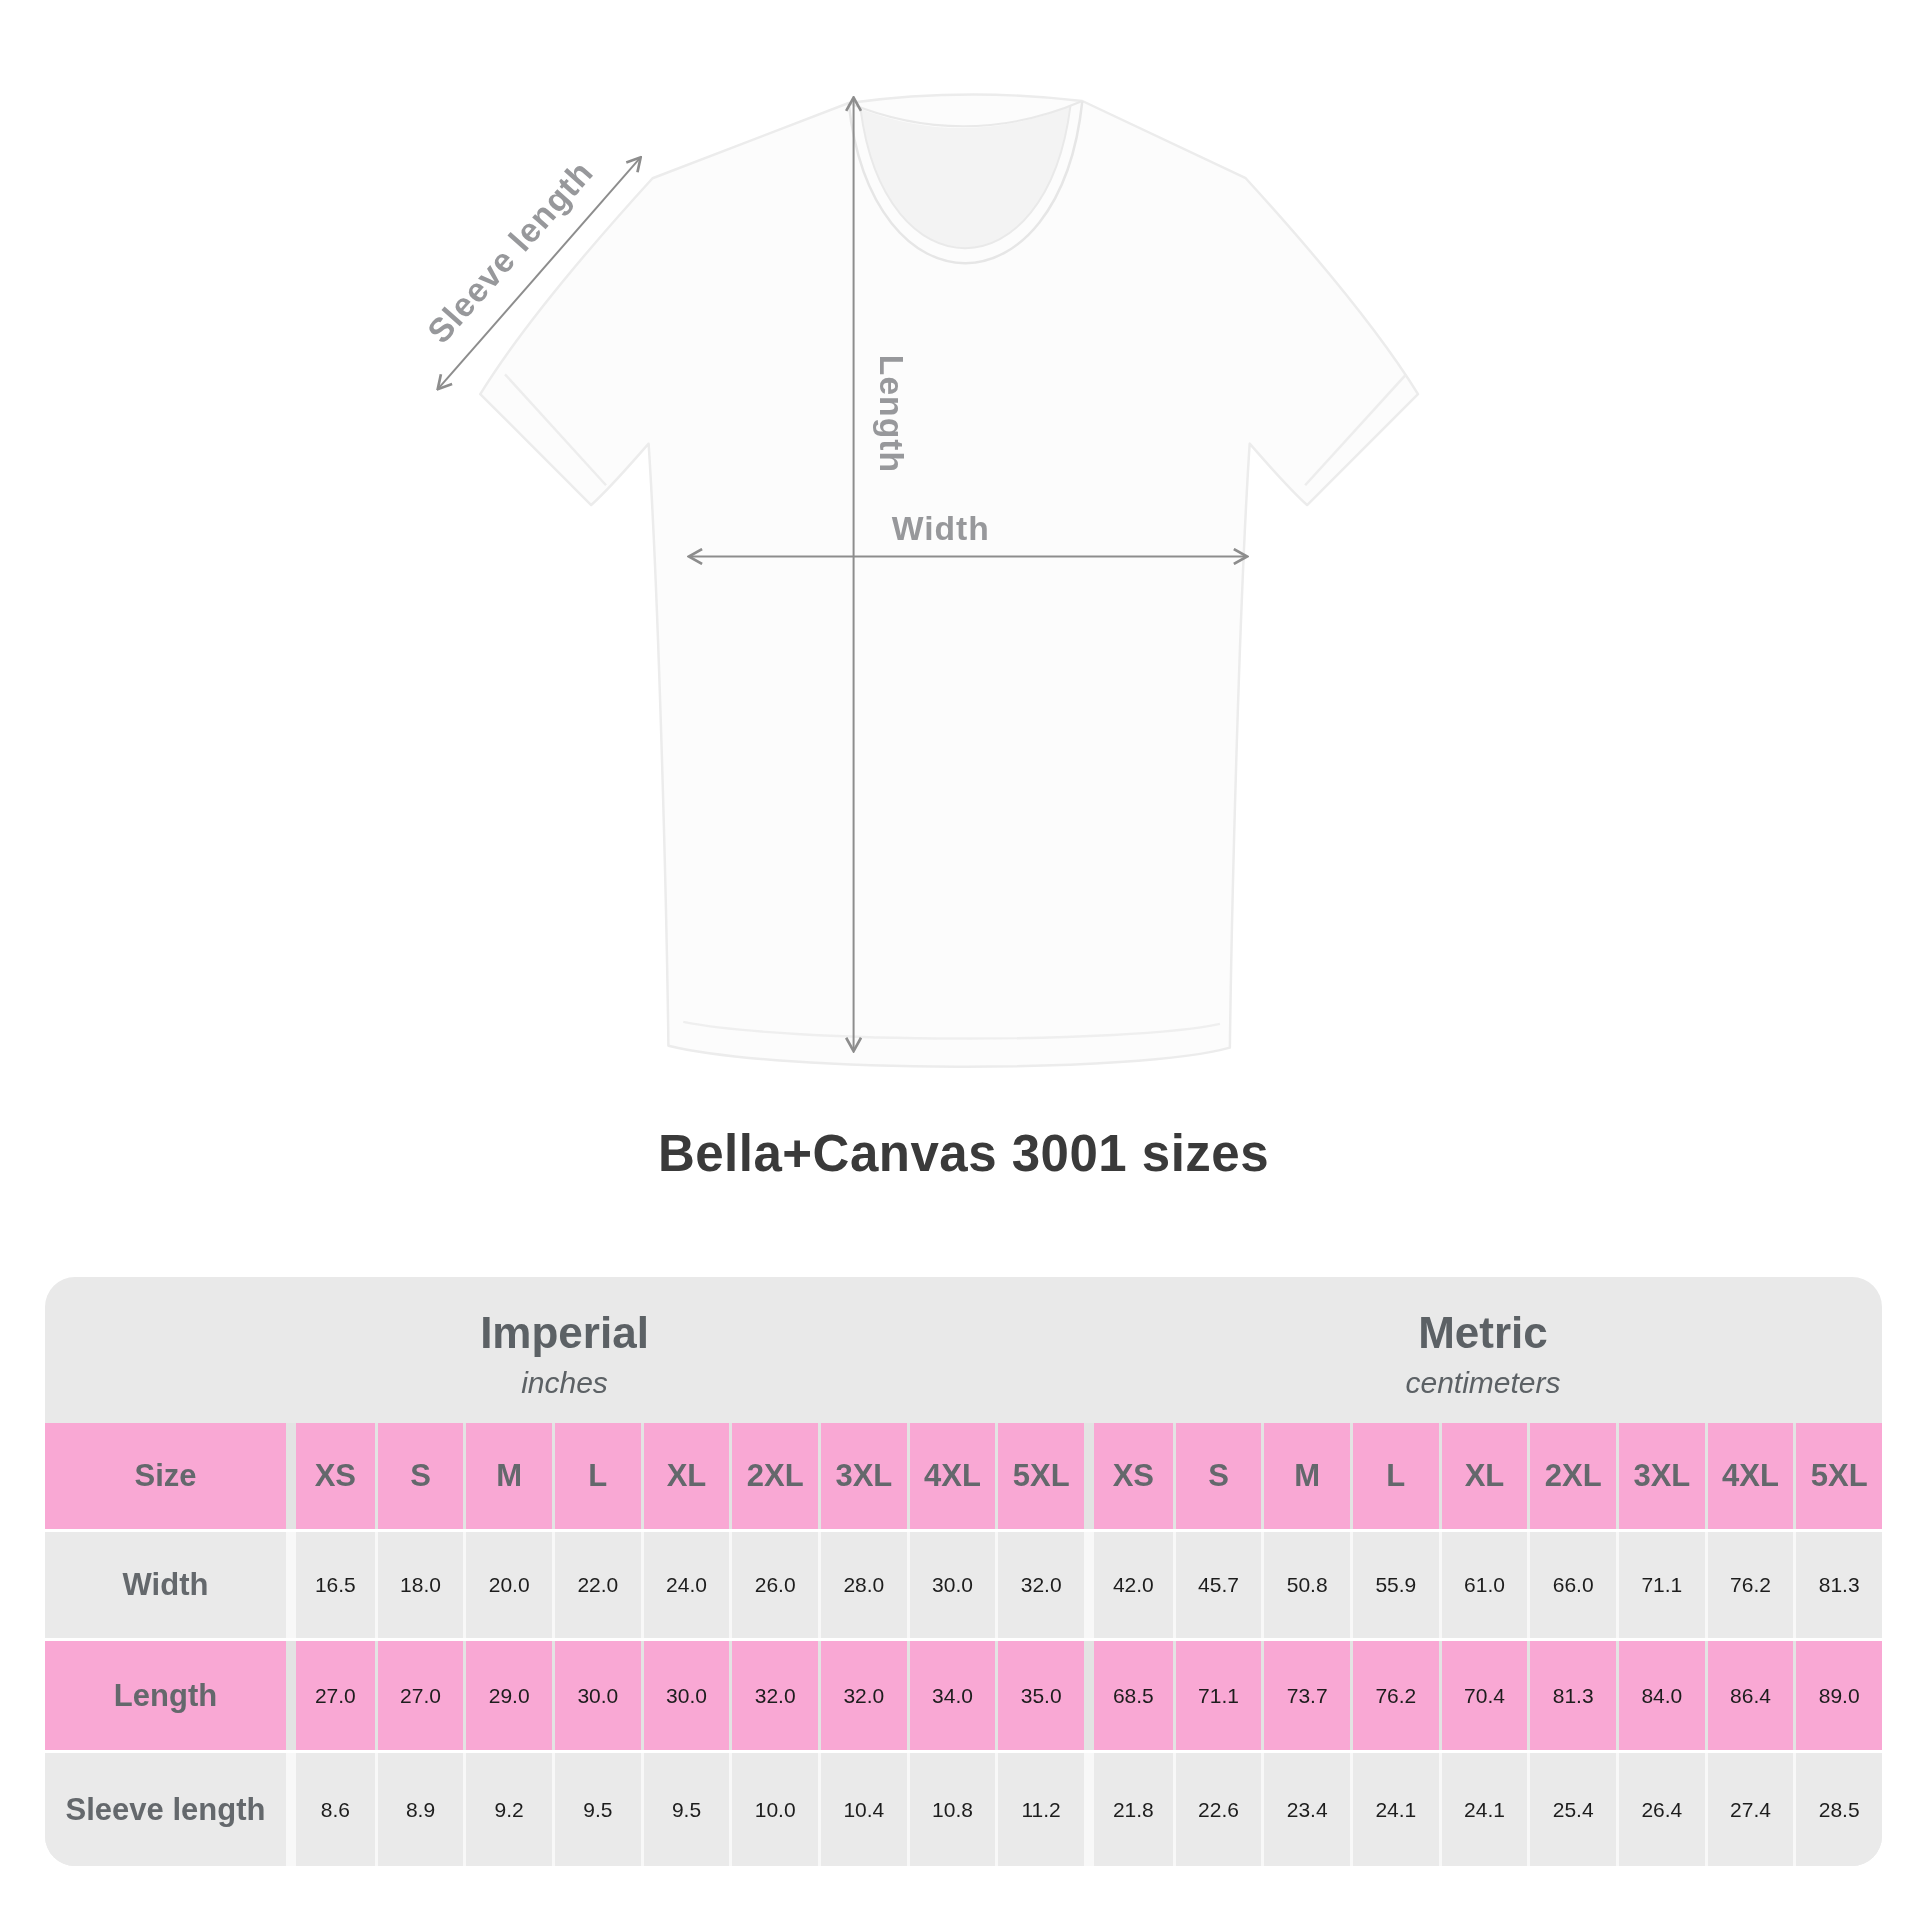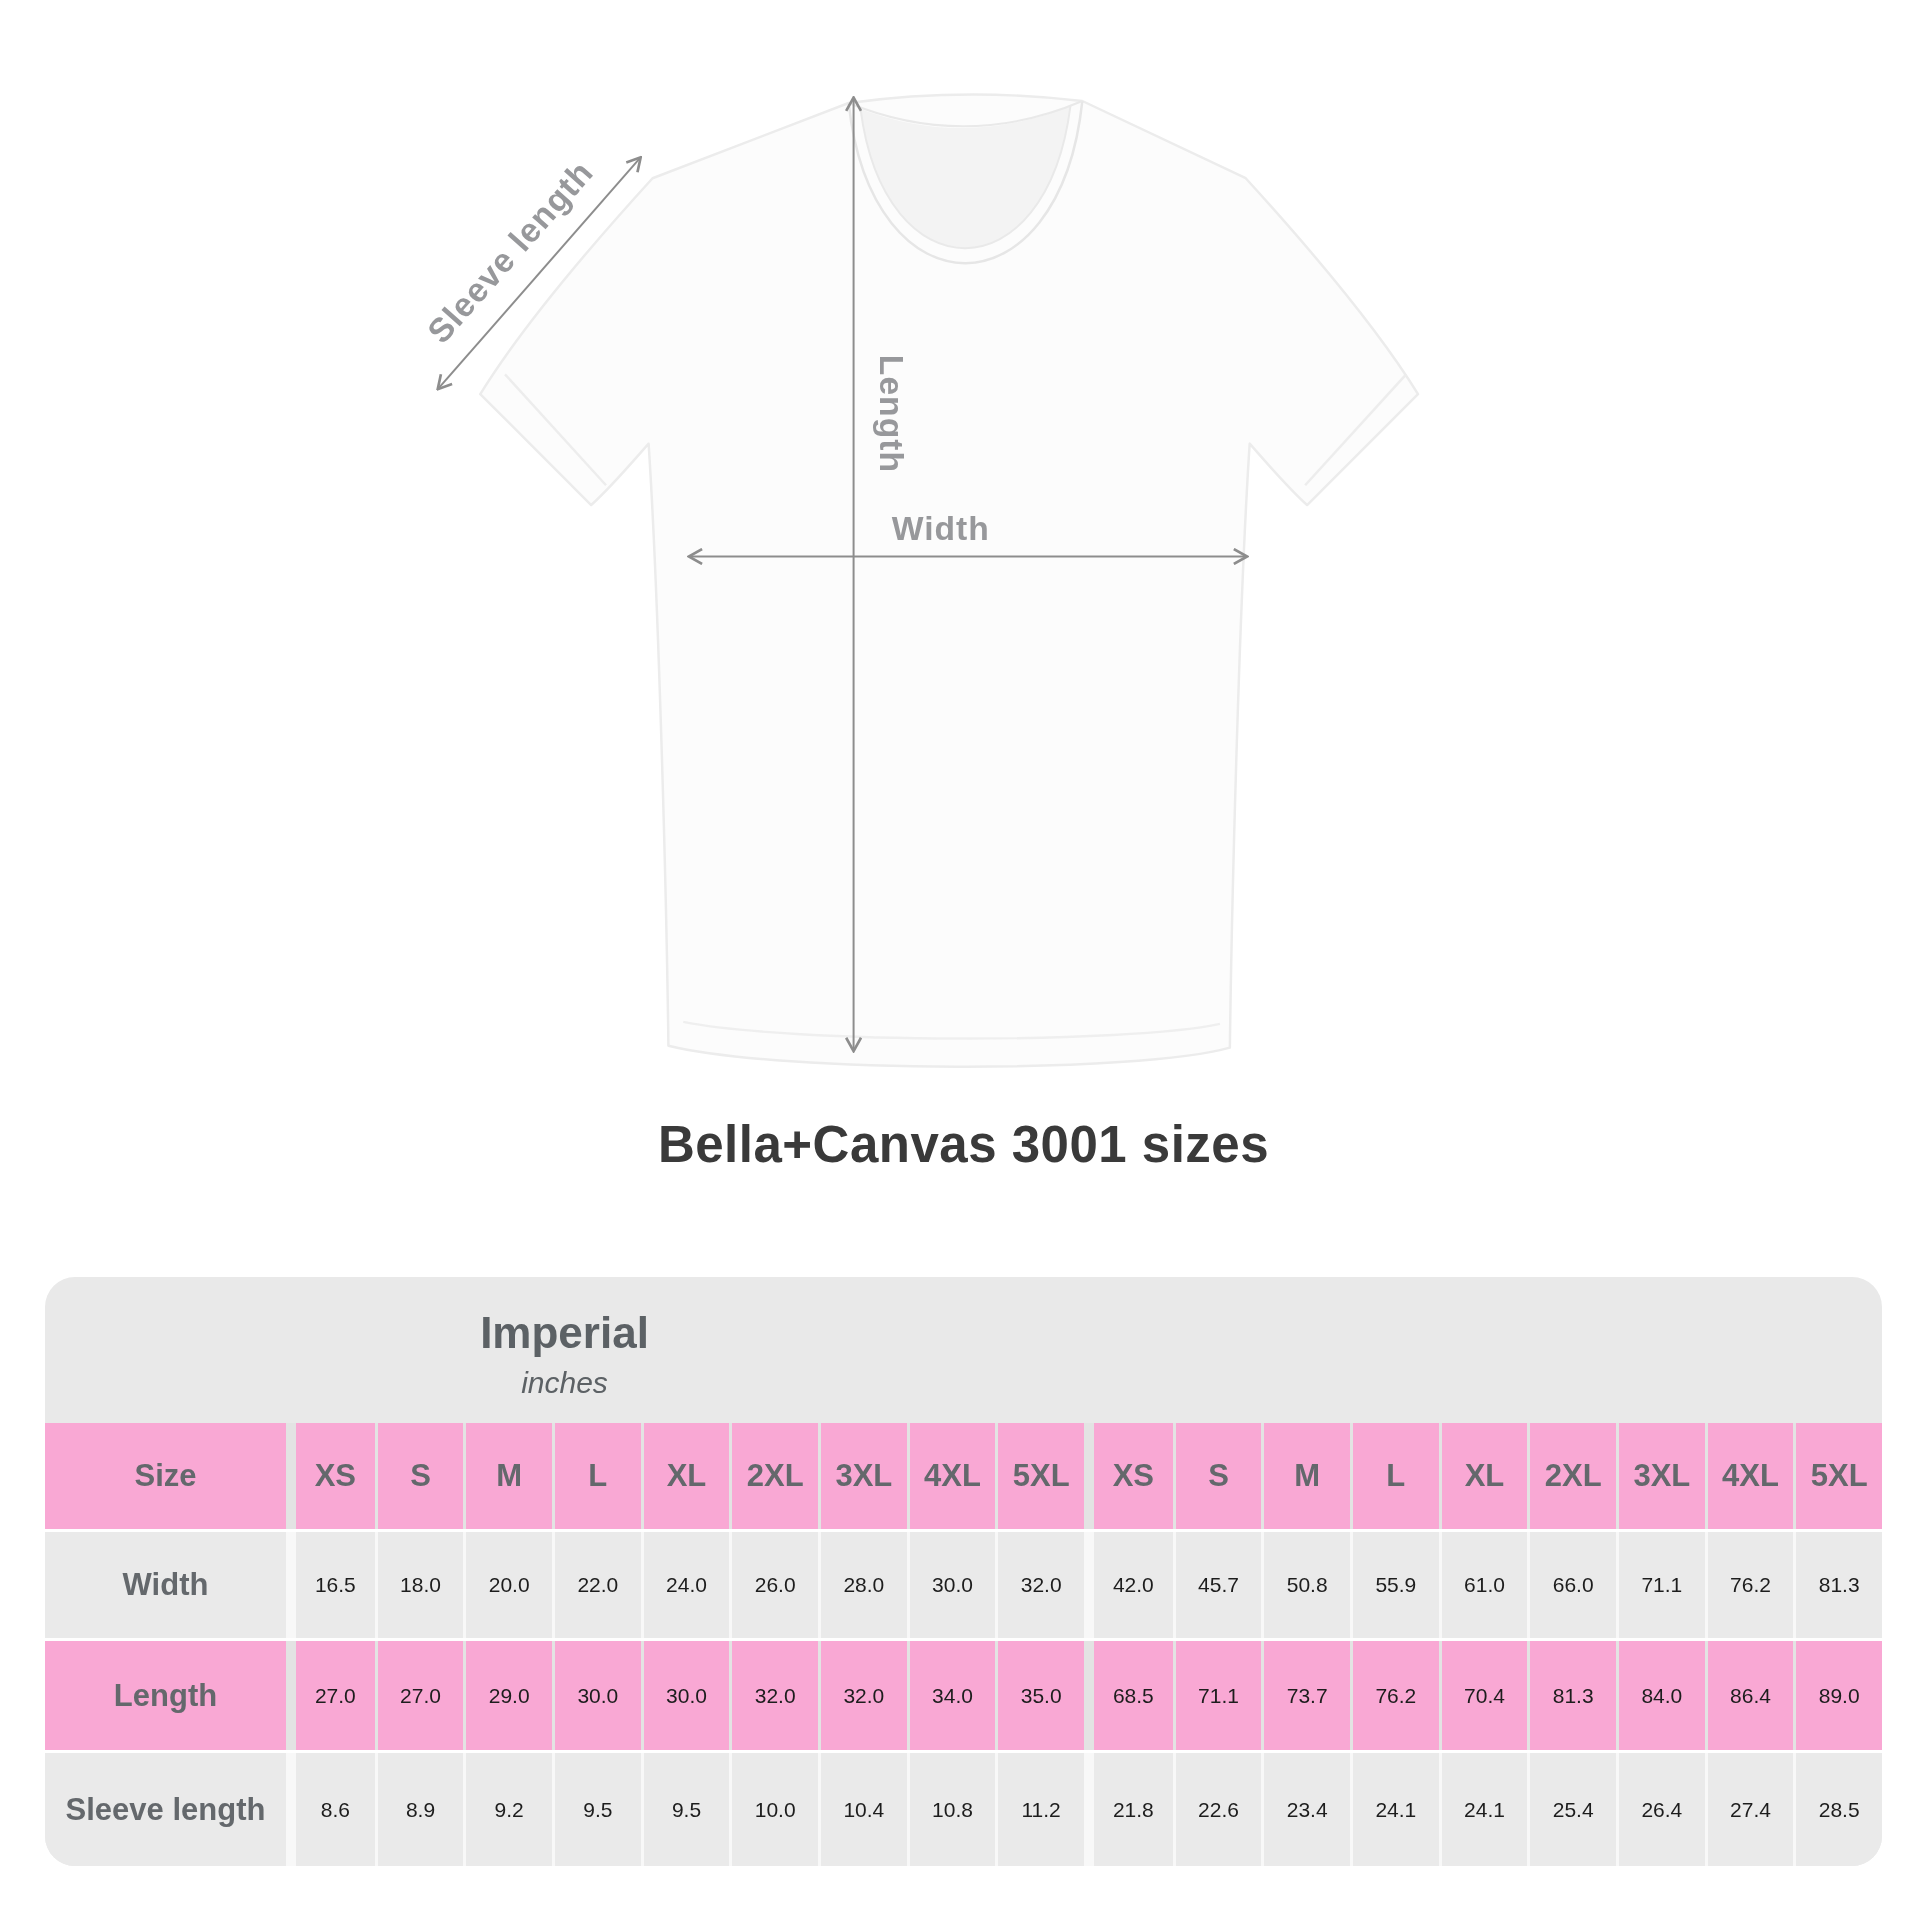--- a/index.html
+++ b/index.html
@@ -5,21 +5,21 @@
   html,body{margin:0;padding:0;background:#ffffff;}
   body{width:1927px;height:1927px;position:relative;font-family:"Liberation Sans",sans-serif;overflow:hidden;}
 
   
   .diagram{position:absolute;left:0;top:0;width:1927px;height:1114px;}
   .diagram svg{display:block;}
   .dim-label{fill:#97989b;font-weight:bold;font-size:34px;letter-spacing:1px;}
 
   
   .title-block{position:absolute;left:0;top:1115px;width:1927px;text-align:center;}
-  .title-block h1{margin:0;font-size:51px;font-weight:bold;color:#3a3a3a;letter-spacing:0.5px;}
+  .title-block h1{margin:9px;font-size:51px;font-weight:bold;color:#3a3a3a;letter-spacing:0.5px;}
   .title-block p{margin:16px 0 0 0;font-size:30px;font-style:italic;color:#4b4b4b;}
 
   
   .table-card{position:absolute;left:45px;top:1277px;width:1837px;height:589px;
               background:#e9e9e9;border-radius:30px;overflow:hidden;}
 
   .group-head{display:grid;grid-template-columns:241px repeat(18,1fr);height:146px;}
   .group{display:flex;flex-direction:column;align-items:center;justify-content:center;padding-top:8px;}
   .g-imperial{grid-column:1 / 11;}
   .g-metric{grid-column:11 / 20;}
@@ -99,20 +99,24 @@
 <div class="title-block">
   <h1>Bella+Canvas 3001 sizes</h1>
 </div>
 
 <div class="table-card">
 
   <div class="group-head">
     <div class="group g-imperial">
       <div class="g-title">Imperial</div>
       <div class="g-unit">inches</div>
+    </div>
+    <div class="group g-metric">
+      <div class="g-title">Metric</div>
+      <div class="g-unit">centimeters</div>
     </div>
   </div>
 
   <div class="trow r-white r-head">
     <div class="cell label">Size</div>
   <div class="cell head">XS</div>
       <div class="cell head">S</div>
       <div class="cell head">M</div>
       <div class="cell head">L</div>
       <div class="cell head">XL</div>

